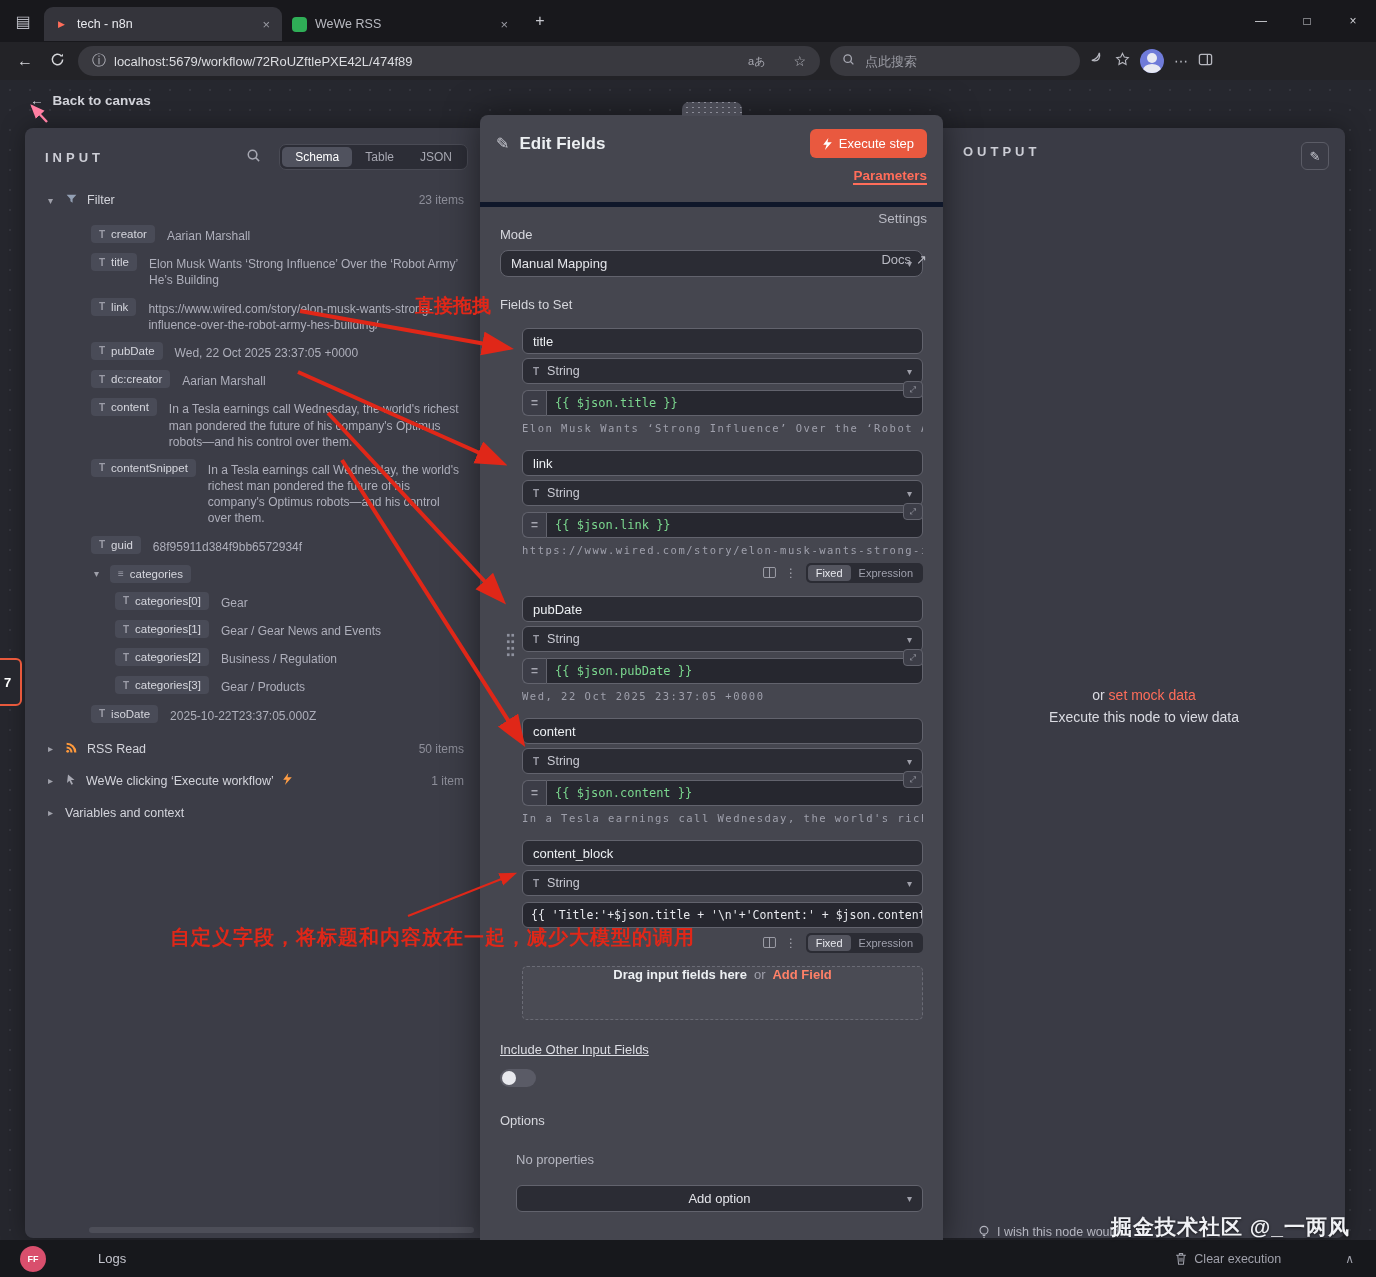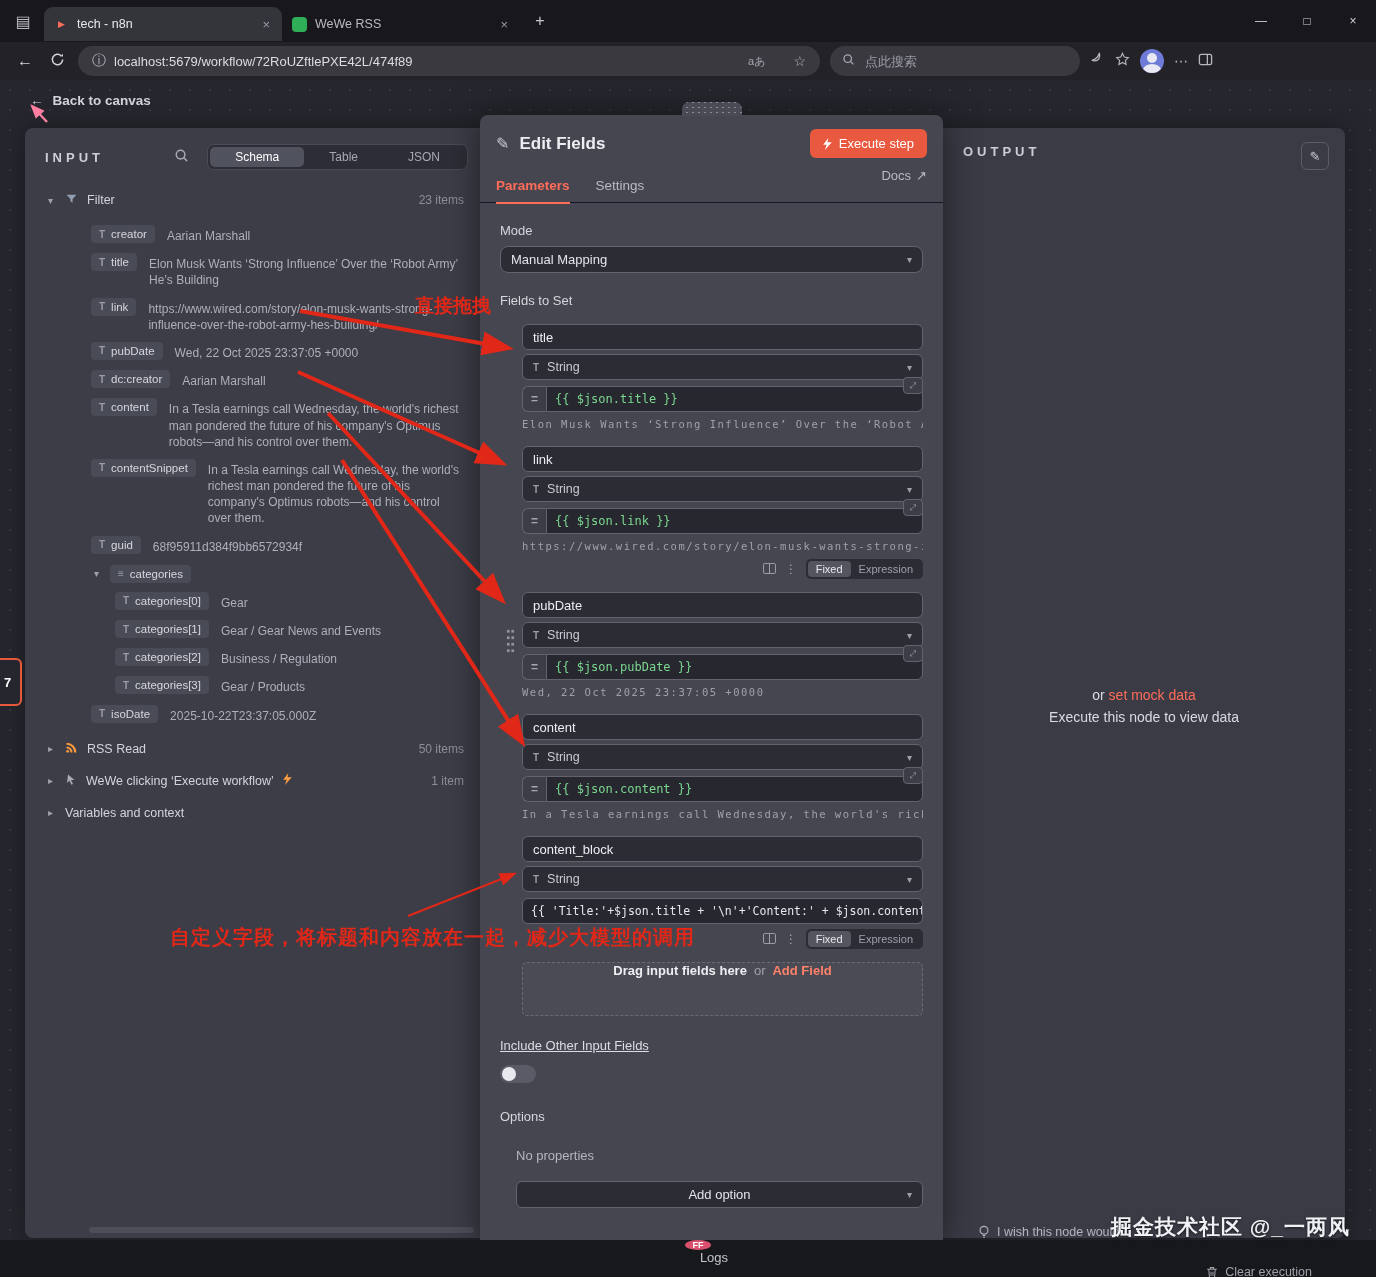--- a/index.html
+++ b/index.html
@@ -38,21 +38,21 @@
   .node7{position:absolute;left:-7px;top:658px;width:25px;height:44px;z-index:2;background:#26272e;
          border:2px solid #e8593c;border-radius:6px;display:flex;align-items:center;justify-content:center;
          color:#fff;font-size:13px;font-weight:bold;}
   
   .panel{position:absolute;top:128px;height:1110px;background:#3c3d47;z-index:1;box-shadow:0 0 24px rgba(0,0,0,.35);}
   .input-panel{left:25px;width:455px;border-radius:8px 0 0 8px;}
   .output-panel{left:943px;width:402px;background:#3a3b45;border-radius:0 8px 8px 0;}
   .io-head{display:flex;align-items:center;padding:16px 12px 8px 20px;gap:10px;}
   .io-title{font-size:13px;font-weight:bold;letter-spacing:4px;color:#cdced6;}
   .seg{display:flex;background:#2c2d36;border:1px solid #4a4b55;border-radius:7px;padding:2px;margin-left:8px;}
-  .seg-chip{padding:3px 25px;font-size:12px;color:#a7a8b2;border-radius:5px;}
+  .seg-chip{padding:3px 13px;font-size:12px;color:#a7a8b2;border-radius:5px;}
   .seg-chip.active{background:#50525e;color:#fff;}
   .schema{padding:6px 14px 0 20px;font-size:12px;}
   .group-row{display:flex;align-items:center;gap:9px;height:32px;}
   .chev{width:11px;color:#9fa0aa;font-size:10px;flex:0 0 auto;text-align:center;}
   .glabel{color:#d3d4db;font-size:12.5px;}
   .count{margin-left:auto;color:#8d8e99;font-size:12px;padding-right:2px;}
   .field-row{display:flex;align-items:flex-start;gap:12px;margin:9px 0 9px 46px;}
   .field-row.sub{margin-left:70px;}
   .pill{display:inline-flex;align-items:center;gap:6px;background:#494b57;border-radius:4px;padding:3px 8px;
         font-size:11.5px;color:#d6d7de;white-space:nowrap;flex:0 0 auto;}
@@ -66,21 +66,21 @@
             display:flex;align-items:center;justify-content:center;color:#c9cad2;font-size:13px;}
   
   .dialog{position:absolute;left:480px;top:115px;width:463px;height:1130px;background:#45464f;z-index:2;
           border-radius:8px 8px 0 0;box-shadow:0 0 34px rgba(0,0,0,.5);box-sizing:border-box;}
   .drag-tab{position:absolute;left:202px;top:-13px;width:60px;height:14px;background:#4a4b55;border-radius:7px 7px 0 0;
             background-image:radial-gradient(#8a8b96 1px,transparent 1.1px);background-size:6px 5px;background-position:14px 3px;}
   .dlg-head{display:flex;align-items:center;gap:10px;padding:14px 16px 10px 16px;}
   .dlg-title{font-size:17px;font-weight:600;color:#eceff2;}
   .exec-btn{margin-left:auto;background:#e9593f;color:#fff;border-radius:6px;padding:7px 13px;font-size:13px;
             display:flex;align-items:center;gap:7px;}
-  .dlg-tabs{display:flex;align-items:flex-start;gap:26px;padding:0 16px;height:34px;border-bottom:1px solid #0f172a;}
+  .dlg-tabs{display:flex;align-items:flex-end;gap:26px;padding:0 16px;height:34px;border-bottom:5px solid #0f172a;flex-direction:column;}
   .dtab{font-size:13.5px;color:#b9bac3;height:100%;display:flex;align-items:center;}
   .dtab.active{color:#ff6d5a;font-weight:600;border-bottom:2px solid #ff6d5a;}
   .docs{margin-left:auto;color:#b9bac3;font-size:13px;display:flex;gap:5px;align-items:center;}
   .dlg-body{padding:16px 20px 0 20px;}
   .lbl{font-size:13px;color:#d6d7dd;margin:4px 0 8px;}
   .box{background:#2b2c34;border:1px solid #62636d;border-radius:6px;box-sizing:border-box;}
   .select{height:27px;display:flex;align-items:center;padding:8px 10px;font-size:13px;color:#e4e5ea;border-radius:8px;}
   .select .chevdn{margin-left:auto;color:#9fa0aa;font-size:10px;}
   .fts{margin:20px 0 16px;font-size:13px;color:#d6d7dd;}
   .cards{margin-left:22px;}
@@ -114,21 +114,21 @@
   .drop-add{color:#ff8168;font-weight:bold;}
   .inc-lbl{margin-top:22px;font-size:13px;color:#dcdde3;text-decoration:underline;}
   .toggle{margin-top:12px;width:36px;height:18px;border-radius:9px;background:#5a5b66;position:relative;}
   .toggle:before{content:"";position:absolute;left:2px;top:2px;width:14px;height:14px;border-radius:50%;background:#e8e9ee;}
   .opts-lbl{margin-top:26px;font-size:13px;color:#d6d7dd;}
   .noprops{margin:24px 0 0 16px;font-size:13px;color:#b5b6c0;}
   .add-option{margin:18px 0 0 16px;height:27px;display:flex;align-items:center;justify-content:center;position:relative;
               font-size:13px;color:#e4e5ea;}
   .add-option .chevdn{position:absolute;right:10px;color:#9fa0aa;font-size:10px;}
   
-  .footer{position:absolute;left:0;top:1240px;width:100%;height:37px;background:#17181c;z-index:4;display:flex;align-items:center;flex-direction:column;}
+  .footer{position:absolute;left:0;top:1240px;width:100%;height:37px;background:#17181c;z-index:4;display:flex;align-items:center;}
   .foot-avatar{width:26px;height:26px;border-radius:50%;background:#d94f6d;margin-left:20px;display:flex;align-items:center;
                justify-content:center;color:#fff;font-size:9px;font-weight:bold;}
   .logs{margin-left:52px;font-size:13px;color:#c3c4cc;}
   .clear-exec{margin-left:auto;margin-right:64px;display:flex;align-items:center;gap:7px;color:#9fa0aa;font-size:12.5px;}
   .foot-chev{margin-right:22px;color:#9fa0aa;font-size:12px;}
   .wish{position:absolute;left:978px;top:1225px;z-index:3;display:flex;gap:7px;align-items:center;color:#b4b5bf;font-size:12.5px;}
   .watermark{position:absolute;right:26px;top:1213px;z-index:6;font-size:21px;font-weight:600;letter-spacing:1px;
              color:#f0f1f5;text-shadow:0 1px 3px rgba(0,0,0,.6);}
   
   .arrows{position:absolute;left:0;top:0;width:1376px;height:1277px;z-index:5;pointer-events:none;}

